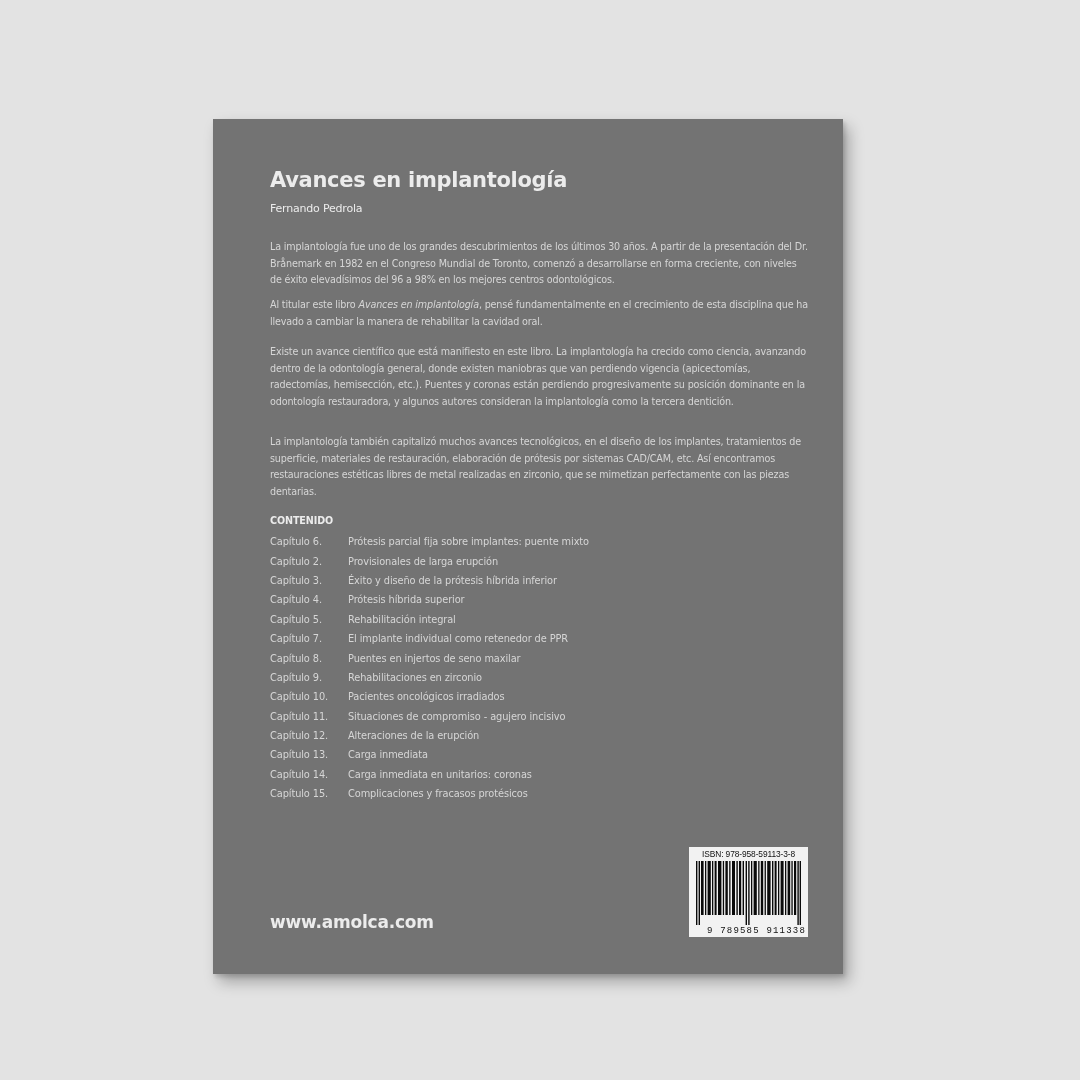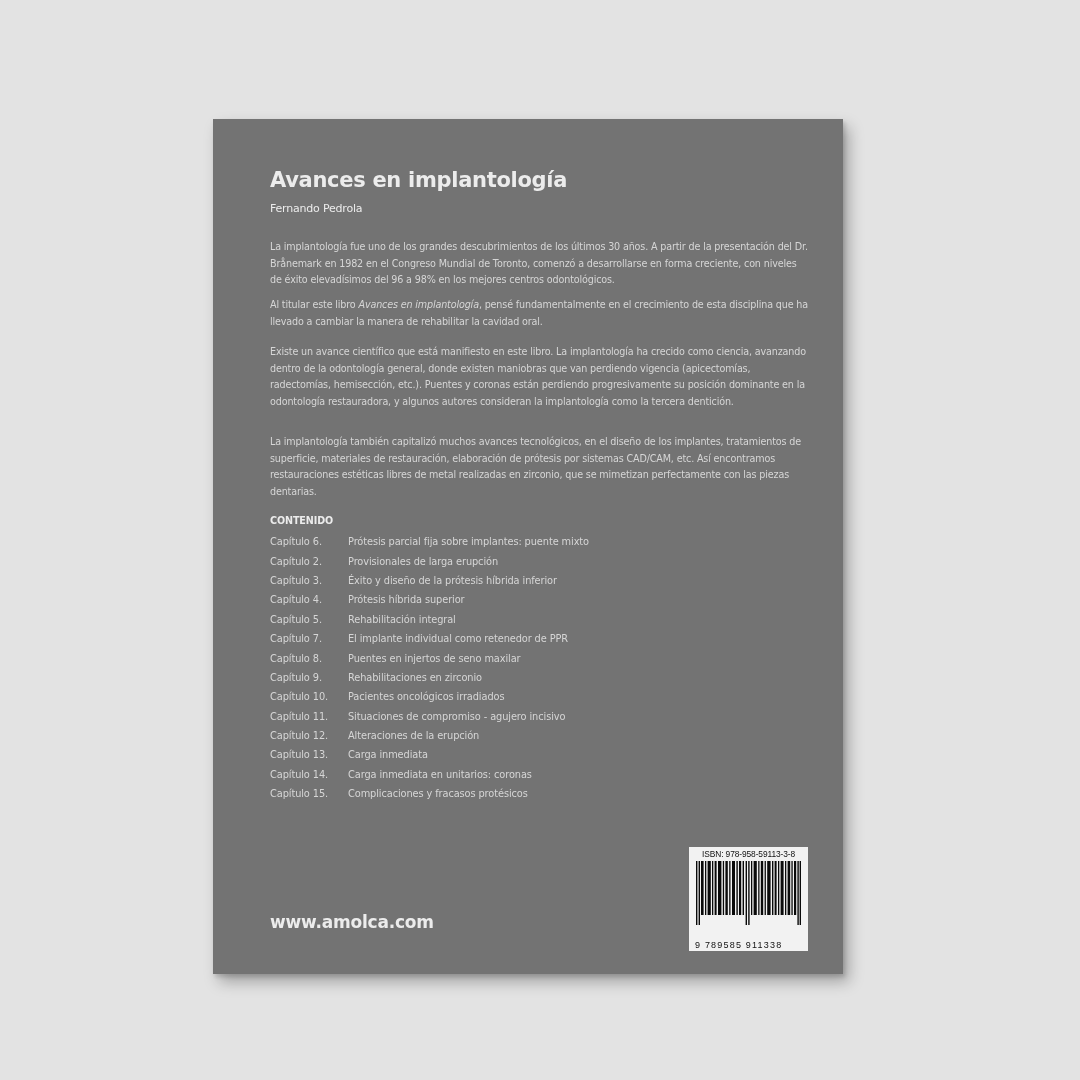--- a/index.html
+++ b/index.html
@@ -101,21 +101,21 @@
       font-family: "DejaVu Sans", sans-serif;
       font-weight: bold;
       font-size: 17px;
       letter-spacing: -0.2px;
     }
     .barcode-box {
       position: absolute;
       left: 476px;
       top: 728px;
       width: 119px;
-      height: 104px;
+      height: 90px;
       background: #f2f2f2;
       box-sizing: border-box;
     }
     .isbn-text {
       position: absolute;
       left: 0;
       right: 0;
       top: 2px;
       text-align: center;
       font-family: "Liberation Sans", sans-serif;
@@ -125,25 +125,25 @@
     }
     .bars {
       position: absolute;
       left: 7px;
       top: 14px;
       width: 105px;
       height: 64px;
     }
     .ean-digits {
       position: absolute;
-      left: 4px;
+      left: 16px;
       right: 0;
       bottom: 0;
       height: 12px;
-      font-family: Liberation Sans, sans-serif;
+      font-family: Liberation Mono, monospace;
       font-size: 9px;
       color: #111;
       letter-spacing: 1.2px;
       padding-left: 2px;
       line-height: 12px;
     }
   </style>
 </head>
 <body>
 

